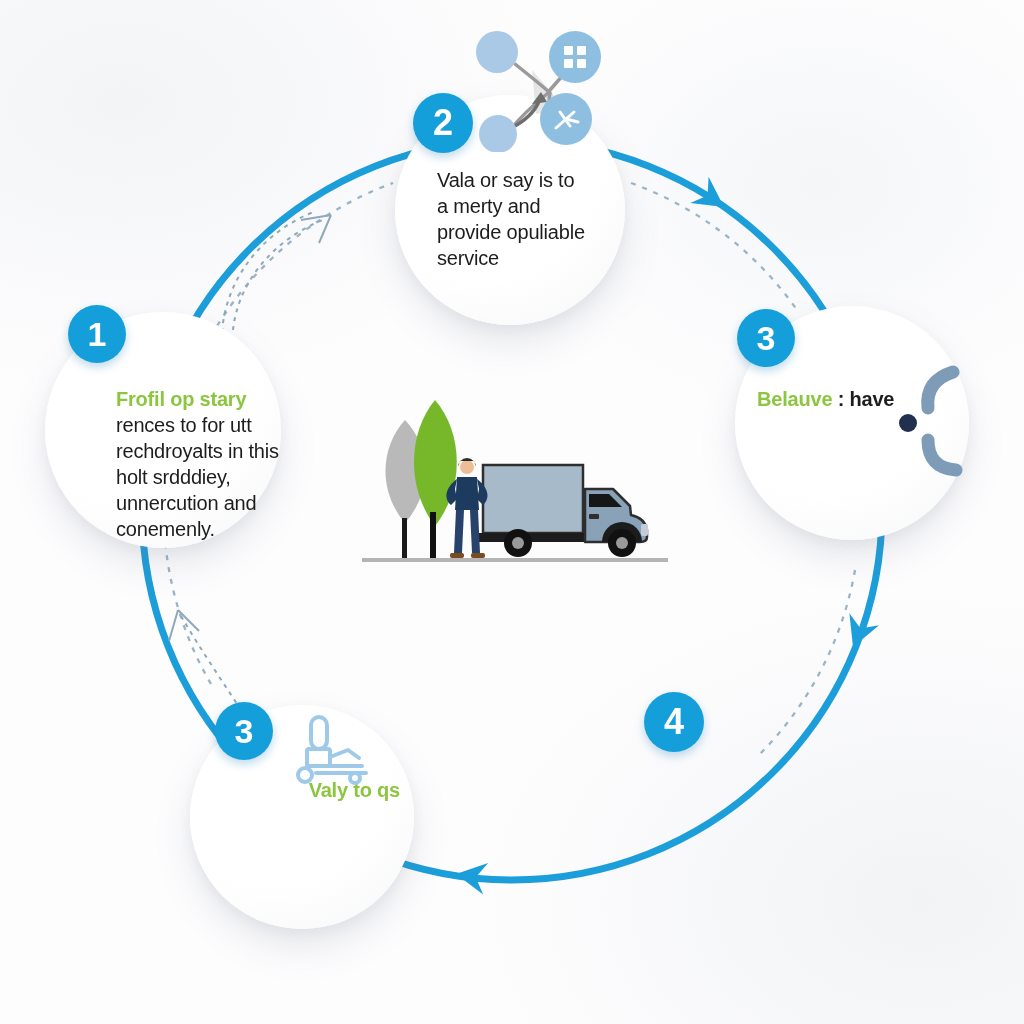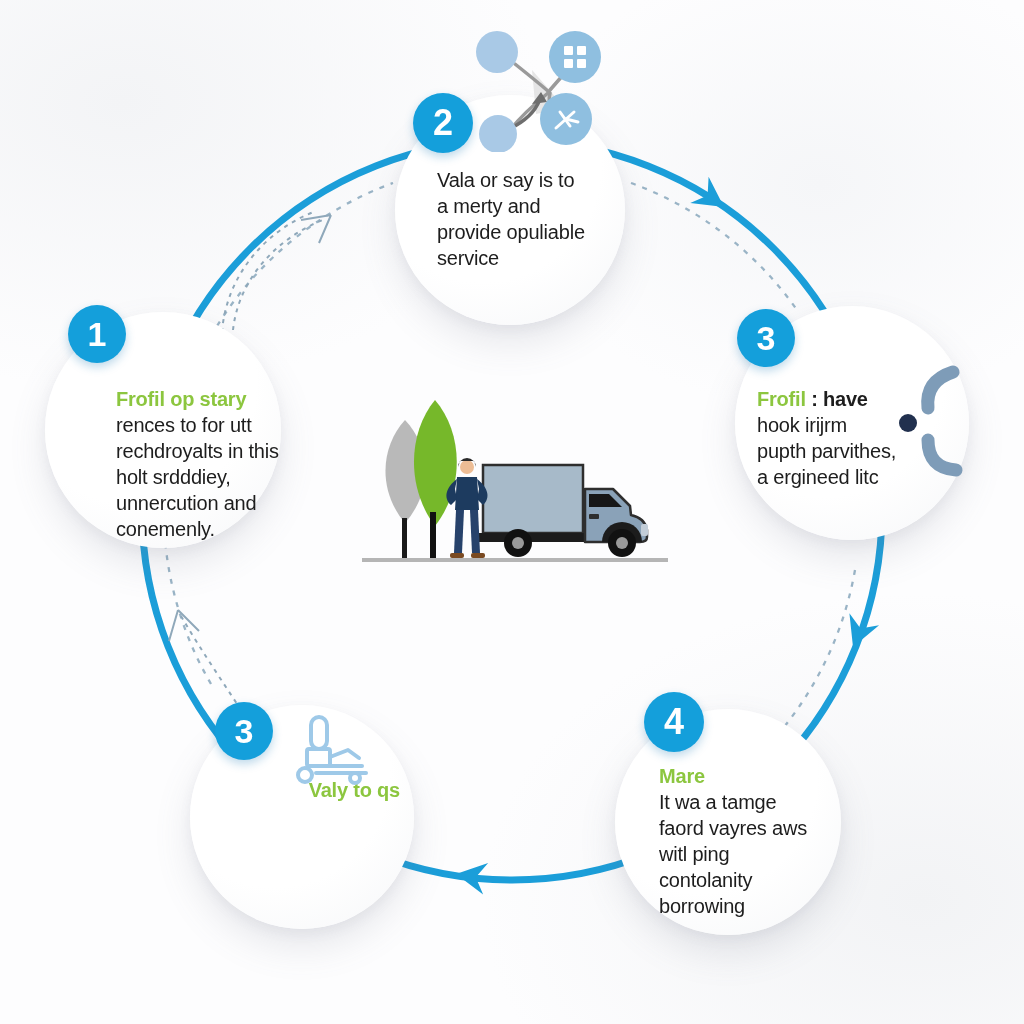--- a/index.html
+++ b/index.html
@@ -87,43 +87,30 @@
       <div class="node-body">rences to for utt
 rechdroyalts in this
 holt srdddiey,
 unnercution and
 conemenly.</div>
     </div>
   </div>
 
   <div class="node" style="left:735px;top:306px;width:234px;height:234px;">
     <div class="node-text" style="left:22px;top:80px;width:175px;">
-      <div class="node-heading"><span>Frofil</span><span class="dark"> : have</span></div>
-      <div class="node-body">hook irijrm
-pupth parvithes,
-a ergineed litc</div>
+      <div class="node-heading"><span>Belauve</span><span class="dark"> : have</span></div>
     </div>
   </div>
 
   <div class="node" style="left:190px;top:705px;width:224px;height:224px;">
     <div class="node-text" style="left:38px;top:72px;width:172px;text-align:right;">
       <div class="node-heading">Valy to qs</div>
     </div>
   </div>
 
-  <div class="node" style="left:615px;top:709px;width:226px;height:226px;">
-    <div class="node-text" style="left:44px;top:54px;width:168px;">
-      <div class="node-heading">Mare</div>
-      <div class="node-body">It wa a tamge
-faord vayres aws
-witl ping
-contolanity
-borrowing</div>
-    </div>
-  </div>
 
   <div class="badge" style="left:68px;top:305px;width:58px;height:58px;font-size:34px;">1</div>
   <div class="badge" style="left:413px;top:93px;width:60px;height:60px;font-size:36px;">2</div>
   <div class="badge" style="left:737px;top:309px;width:58px;height:58px;font-size:34px;">3</div>
   <div class="badge" style="left:215px;top:702px;width:58px;height:58px;font-size:34px;">3</div>
   <div class="badge" style="left:644px;top:692px;width:60px;height:60px;font-size:36px;">4</div>
 
   <svg class="icon" style="left:470px;top:22px;" width="150" height="130" viewBox="0 0 150 130">
     <polygon points="62,48 95,86 66,92" fill="#dcdcdc" opacity="0.7"></polygon>
     <g stroke="#9a9a9a" stroke-width="3.5" fill="none" stroke-linecap="round">

